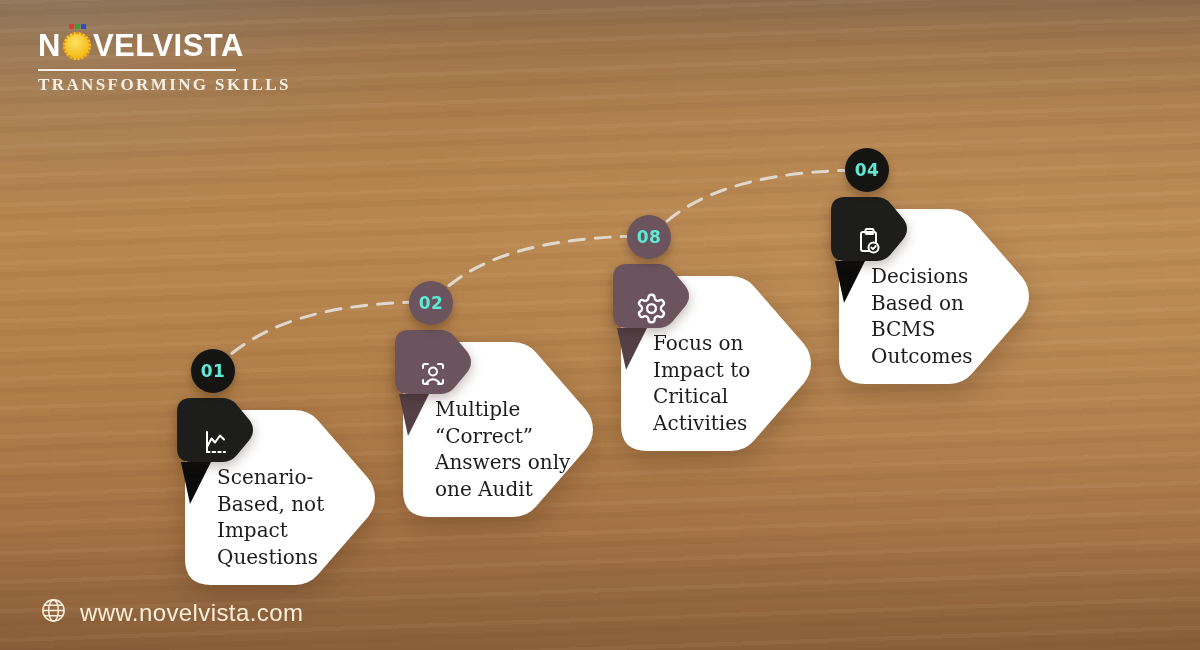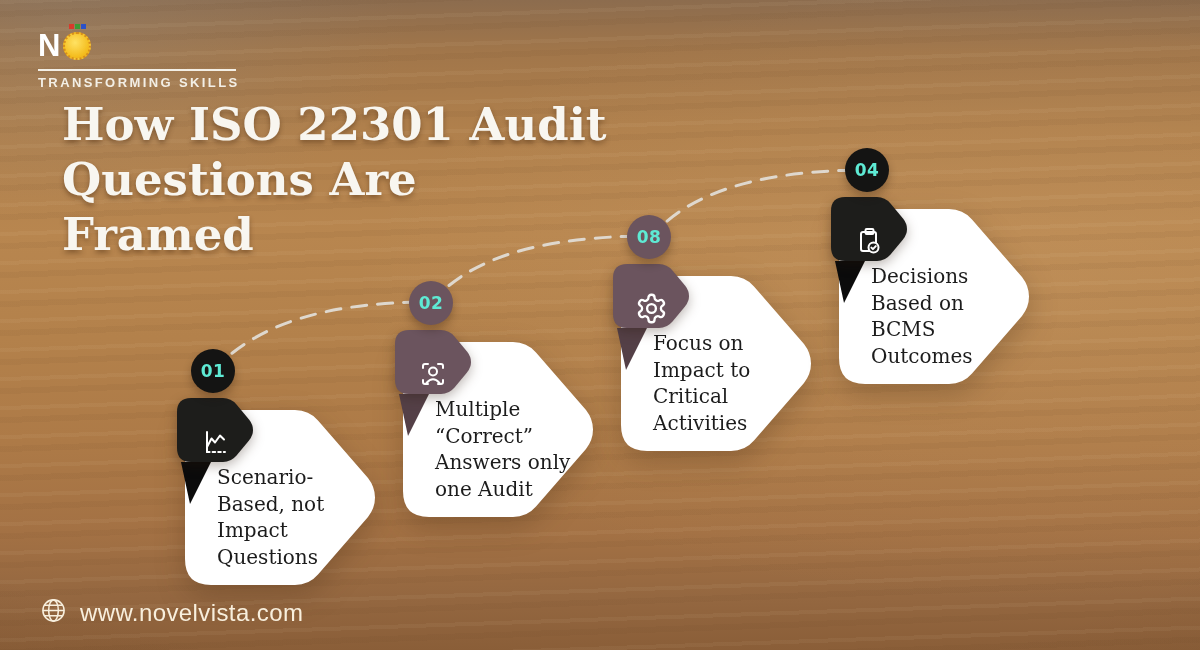--- a/index.html
+++ b/index.html
@@ -32,22 +32,22 @@
   .logo-row { display:flex; align-items:center; color:#fff;
     font-family:"Liberation Sans", sans-serif; font-weight:bold; font-size:31px; letter-spacing:0.5px; }
   .sun-wrap { position:relative; width:28px; height:28px; margin:0 2px; }
   .sun { position:absolute; inset:0; border-radius:50%;
     background: radial-gradient(circle at 42% 36%, #ffe263, #f4bd1e 68%, #eaa818 100%);
     border:2.5px dotted #d78e1c; }
   .pixels { position:absolute; top:-8px; left:6px; display:flex; gap:1px; }
   .pixels i { display:block; width:5px; height:5px; }
   .px-r { background:#d83a2b; } .px-g { background:#3d9a35; } .px-b { background:#2a51c8; }
   .logo-divider { width:198px; height:2px; background:#f3efe6; margin:5px 0 4px; }
-  .logo-tagline { font-family:Liberation Sans, sans-serif; font-weight:bold;
-    font-size:13px; letter-spacing:2.4px; color:#f3efe6; }
+  .logo-tagline { font-family:Liberation Serif, serif; font-weight:bold;
+    font-size:17px; letter-spacing:2.4px; color:#f3efe6; }
 
   
   .title { position:absolute; left:62px; top:97px; z-index:5;
     color:#f8f6f0; font-family:"DejaVu Serif", serif; font-weight:bold;
     font-size:45px; line-height:55px;
     text-shadow:0 3px 5px rgba(70,40,15,0.45); }
   .title span { display:block; }
 
   
   .connector { position:absolute; inset:0; z-index:1; }
@@ -103,30 +103,26 @@
     <div class="logo-row">
       <span>N</span>
       <span class="sun-wrap">
         <span class="pixels">
             <i class="px-r"></i>
             <i class="px-g"></i>
             <i class="px-b"></i>
           </span>
         <span class="sun"></span>
       </span>
+      <span>VELVISTA</span>
     </div>
     <div class="logo-divider"></div>
     <div class="logo-tagline">TRANSFORMING SKILLS</div>
   </div>
 
-  <h1 class="title">
-    <span>How ISO 22301 Audit</span>
-    <span>Questions Are</span>
-    <span>Framed</span>
-  </h1>
 
   <div class="step step-1">
     <svg class="card-shape" width="190" height="175" viewBox="0 0 190 175">
       <path d="M26,0 L110,0 Q124,0 133,10.5 L183,68 Q190,77 190,87.5 Q190,98 183,107 L133,164.5 Q124,175 110,175 L26,175 Q0,175 0,149 L0,26 Q0,0 26,0 Z" fill="#ffffff"></path>
     </svg>
     <div class="fold fold-dark"></div>
     <svg class="badge" width="76" height="64" viewBox="0 0 76 64">
       <path class="badge-fill-dark" d="M14,0 L46,0 Q54,0 59.5,6.5 L72,21.5 Q76,26.5 76,32 Q76,37.5 72,42.5 L59.5,57.5 Q54,64 46,64 L14,64 Q0,64 0,50 L0,14 Q0,0 14,0 Z"></path>
     </svg>
     <span class="badge-icon">

